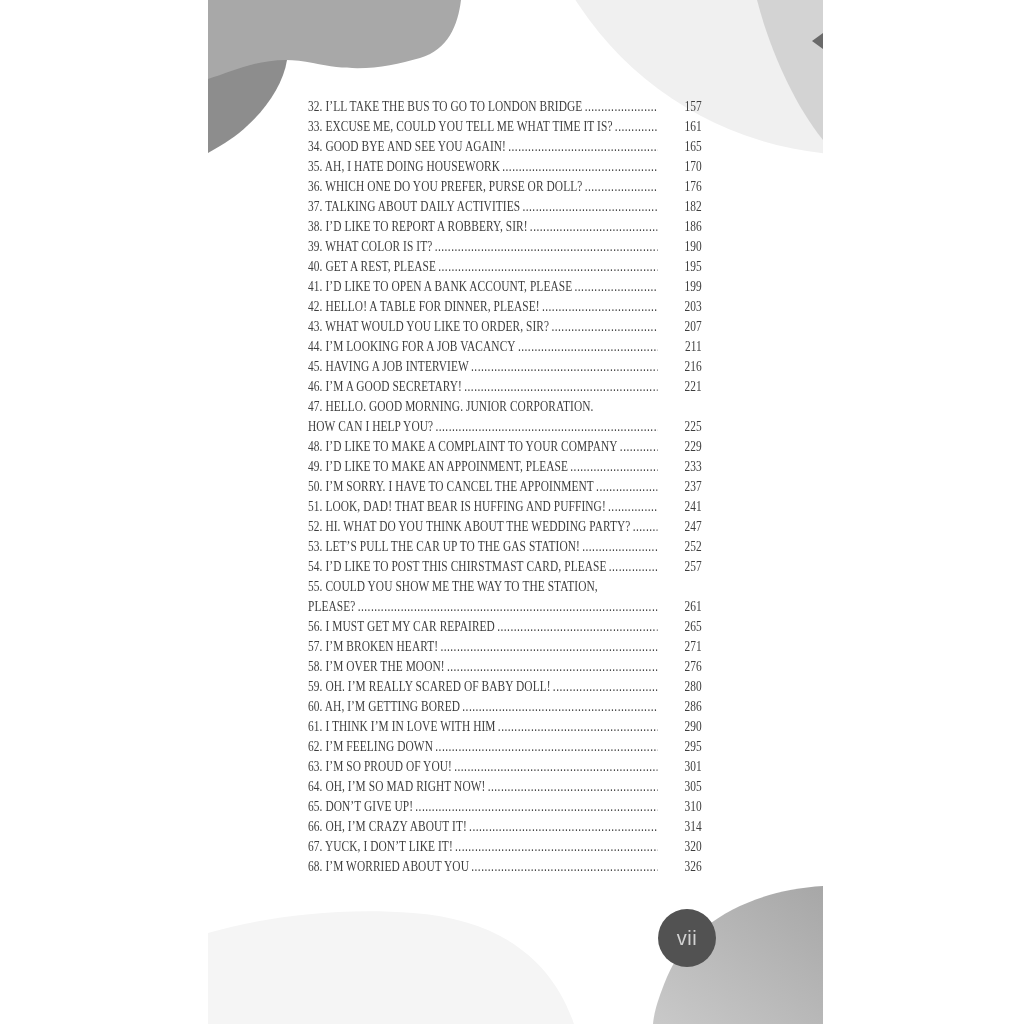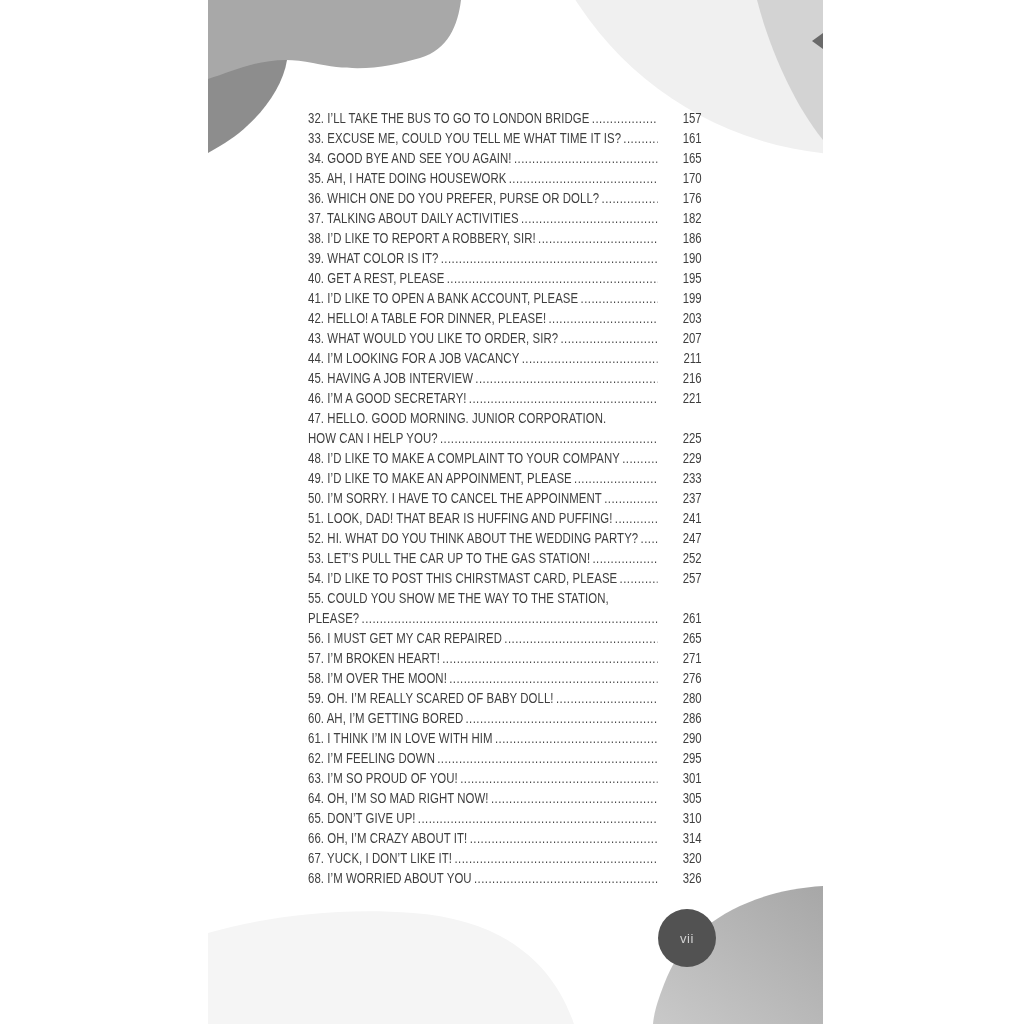--- a/index.html
+++ b/index.html
@@ -7,37 +7,38 @@
     width:1024px;height:1024px;background:#ffffff;
     font-family:"Liberation Sans", sans-serif;
     position:relative;overflow:hidden;
   }
   .sheet{
     position:absolute;left:208px;top:0;width:615px;height:1024px;
     background:#ffffff;overflow:hidden;
   }
   svg.decor{position:absolute;left:0;top:0;width:615px;height:1024px;display:block;}
   .toc{
-    position:absolute;left:100px;top:108px;width:394px;
+    position:absolute;left:100px;top:96px;width:394px;
     color:var(--text,#3e3e3e);
+    font-family:Liberation Serif, serif;
   }
   .row{
     display:flex;align-items:baseline;height:20px;line-height:20px;
     font-size:15px;width:518px;
     transform:scaleX(0.76);transform-origin:0 50%;
   }
   .t{white-space:nowrap;overflow:hidden;flex-shrink:1;min-width:0;letter-spacing:0.1px;}
   .d{flex:1 1 0;min-width:0;overflow:hidden;white-space:nowrap;padding-left:3px;letter-spacing:0.6px;}
   .d.hide{visibility:hidden;}
   .n{flex-shrink:0;width:58px;text-align:right;}
   .page-circle{
     position:absolute;left:450px;top:909px;width:58px;height:58px;border-radius:50%;
     background:var(--page_circle,#525252);color:#d2d2d2;
     display:flex;align-items:center;justify-content:center;
-    font-size:13px;letter-spacing:0.5px;
+    font-size:20px;letter-spacing:0.5px;
   }
 </style>
 </head>
 <body>
 
 <div class="sheet">
 
   <svg class="decor" viewBox="0 0 615 1024">
     <defs>
       <linearGradient id="br-grad" x1="0" y1="1" x2="1" y2="0">

